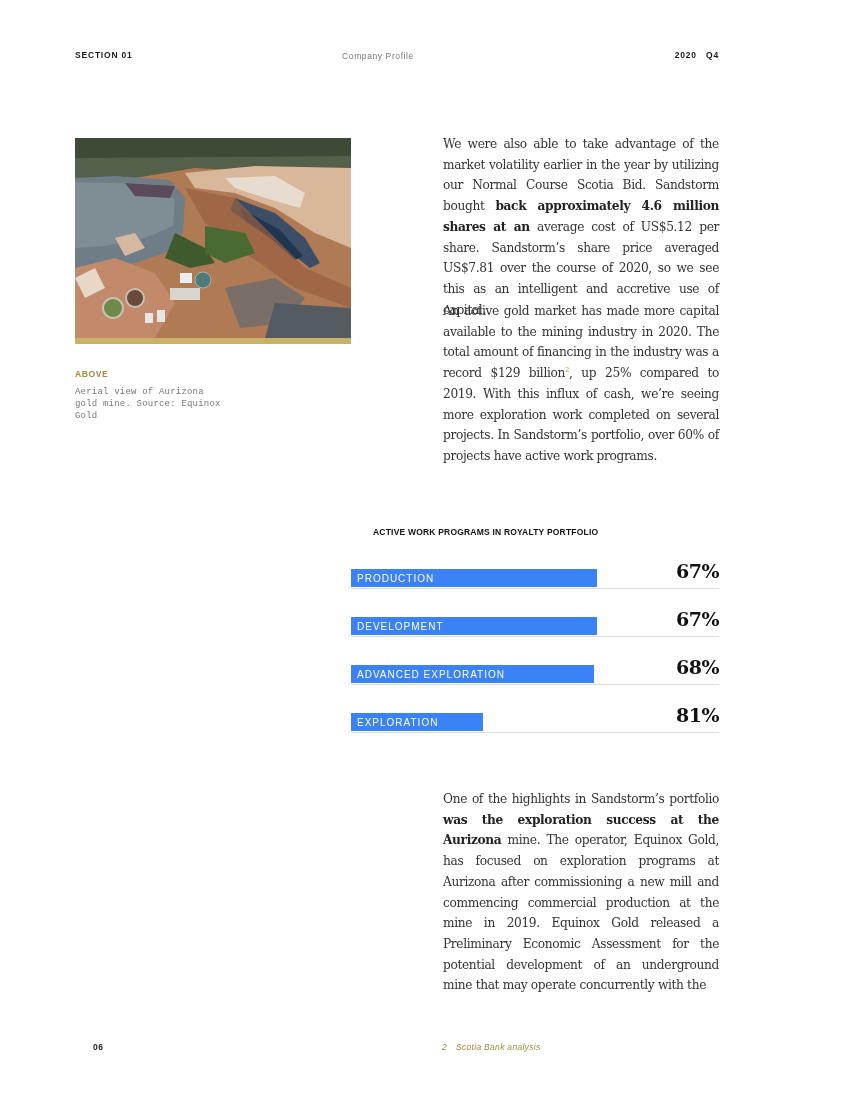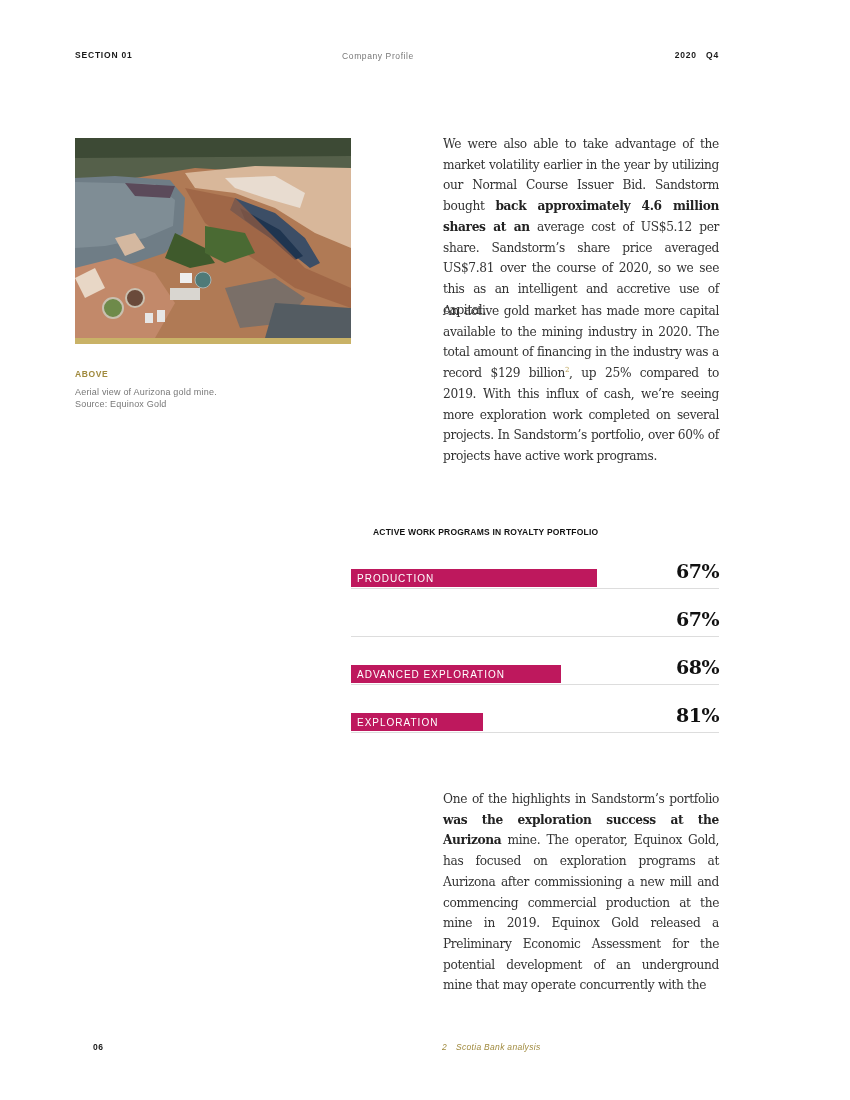--- a/index.html
+++ b/index.html
@@ -7,33 +7,33 @@
     .hdr { position: absolute; top: 50px; font-family: "Liberation Sans", sans-serif; font-size: 8.5px; letter-spacing: 0.8px; }
     .hdr.section { left: 75px; font-weight: bold; color: #1a1a1a; }
     .hdr.center { left: 0; width: 756px; text-align: center; color: #777; font-size: 8.5px; letter-spacing: 0.6px; top: 51px; }
     .hdr.date { right: 131px; font-weight: bold; color: #1a1a1a; word-spacing: 6px; }
 
     .photo { position: absolute; left: 75px; top: 138px; width: 276px; height: 200px; overflow: hidden; }
     .photo svg { display: block; }
     .photo-bar { position: absolute; left: 75px; top: 338px; width: 276px; height: 6px; background: #c9b267; }
 
     .cap-label { position: absolute; left: 75px; top: 369px; font-family: "Liberation Sans", sans-serif; font-weight: bold; font-size: 8.5px; letter-spacing: 0.6px; color: #a08a3e; }
-    .cap-text { position: absolute; left: 75px; top: 386px; width: 150px; font-family: Liberation Sans, sans-serif; font-size: 9px; line-height: 12px; color: #777; letter-spacing: 0.2px; }
+    .cap-text { position: absolute; left: 75px; top: 386px; width: 150px; font-family: Liberation Mono, monospace; font-size: 9px; line-height: 12px; color: #777; letter-spacing: 0.2px; }
 
     .body-col { position: absolute; left: 443px; width: 276px; font-family: "DejaVu Serif", serif; font-size: 12.2px; line-height: 20.7px; color: #333; text-align: justify; letter-spacing: -0.35px; }
     .body-col p { margin: 0; }
     .p1 { top: 134px; }
     .p2 { top: 301px; }
     .p3 { top: 789px; }
     .fn { color: #b89b4a; font-size: 7px; vertical-align: super; line-height: 0; }
     strong { font-weight: bold; color: #222; }
 
     .chart-title { position: absolute; left: 351px; top: 527px; font-family: "Liberation Sans", sans-serif; font-weight: bold; font-size: 8.5px; letter-spacing: 0.2px; color: #111; margin-left: 22px; }
     .bar-row { position: absolute; left: 351px; width: 368px; height: 20px; border-bottom: 1px solid #ddd; }
-    .bar { position: absolute; left: 0; top: 1px; height: 18px; background: #be185d; }
+    .bar { position: absolute; left: 0; top: 1px; height: 18px; background: #3b82f6; }
     .bar-label { position: absolute; left: 6px; top: 4px; font-family: "Liberation Sans", sans-serif; font-size: 10px; letter-spacing: 1px; color: #ffffff; white-space: nowrap; }
     .bar-value { position: absolute; right: 0; top: -8px; font-family: "DejaVu Serif", serif; font-weight: bold; font-size: 19px; color: #111; letter-spacing: -0.5px; }
 
     .ftr-page { position: absolute; left: 75px; top: 1042px; font-family: "Liberation Sans", sans-serif; font-weight: bold; font-size: 8.5px; letter-spacing: 0.6px; color: #1a1a1a; padding-left: 18px; }
     .ftr-note { position: absolute; left: 442px; top: 1042px; font-family: Liberation Sans, sans-serif; font-style: italic; font-size: 8.5px; color: #a08a3e; letter-spacing: 0.3px; }
     .ftr-note .num { margin-right: 9px; }
   </style>
 </head>
 <body>
 
@@ -69,42 +69,45 @@
     <path d="M0 140 L20 130 L30 150 L10 160 Z" fill="#e8d7c6"></path>
     <path d="M40 100 L60 95 L70 110 L50 118 Z" fill="#d4b8a0"></path>
   </svg>
 </div>
 <div class="photo-bar"></div>
 
 <div class="cap-label">ABOVE</div>
 <div class="cap-text">Aerial view of Aurizona gold mine. Source: Equinox Gold</div>
 
 <div class="body-col p1">
-  <p><span>We were also able to take advantage of the market volatility earlier in the year by utilizing our Normal Course Issuer Bid. Sandstorm bought </span><strong>back approximately 4.6 million shares at an</strong><span> average cost of US$5.12 per share. Sandstorm’s share price averaged US$7.81 over the course of 2020, so we see this as an intelligent and accretive use of capital.</span></p>
+  <p><span>We were also able to take advantage of the market volatility earlier in the year by utilizing our Normal Course Scotia Bid. Sandstorm bought </span><strong>back approximately 4.6 million shares at an</strong><span> average cost of US$5.12 per share. Sandstorm’s share price averaged US$7.81 over the course of 2020, so we see this as an intelligent and accretive use of capital.</span></p>
 </div>
 
 <div class="body-col p2">
   <p><span>An active gold market has made more capital available to the mining industry in 2020. The total amount of financing in the industry was a record $129 billion</span><span class="fn">2</span><span>, up 25% compared to 2019. With this influx of cash, we’re seeing more exploration work completed on several projects. In Sandstorm’s portfolio, over 60% of projects have active work programs.</span></p>
 </div>
 
 <div class="chart-title">ACTIVE WORK PROGRAMS IN ROYALTY PORTFOLIO</div>
 
 <div class="bar-row" style="top:568px;">
   <div class="bar" style="width:246px;">
     <span class="bar-label">PRODUCTION</span>
   </div>
   <span class="bar-value">67%</span>
 </div>
 
 <div class="bar-row" style="top:616px;">
+  <div class="bar" style="width:246px;">
+    <span class="bar-label">DEVELOPMENT</span>
+  </div>
   <span class="bar-value">67%</span>
 </div>
 
 <div class="bar-row" style="top:664px;">
-  <div class="bar" style="width:210px;text-align:center;">
+  <div class="bar" style="width:243px;text-align:center;">
     <span class="bar-label">ADVANCED EXPLORATION</span>
   </div>
   <span class="bar-value">68%</span>
 </div>
 
 <div class="bar-row" style="top:712px;">
   <div class="bar" style="width:132px;">
     <span class="bar-label">EXPLORATION</span>
   </div>
   <span class="bar-value">81%</span>

